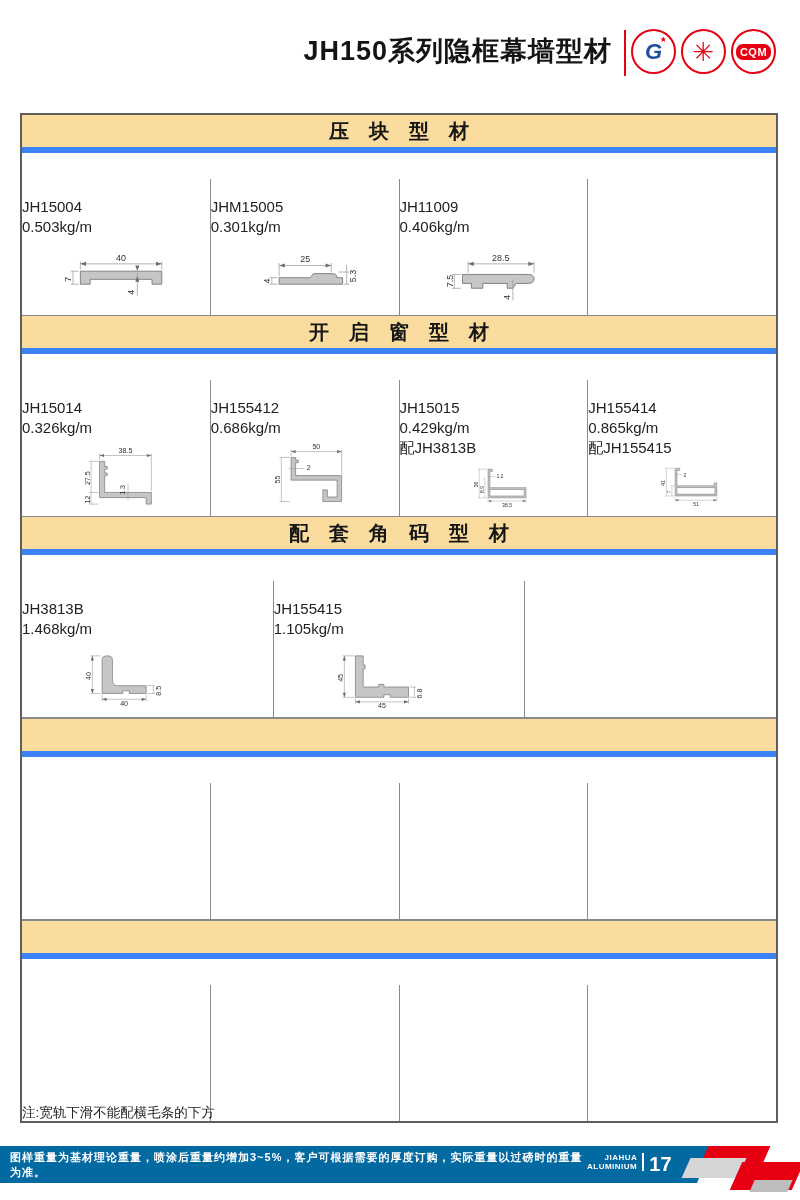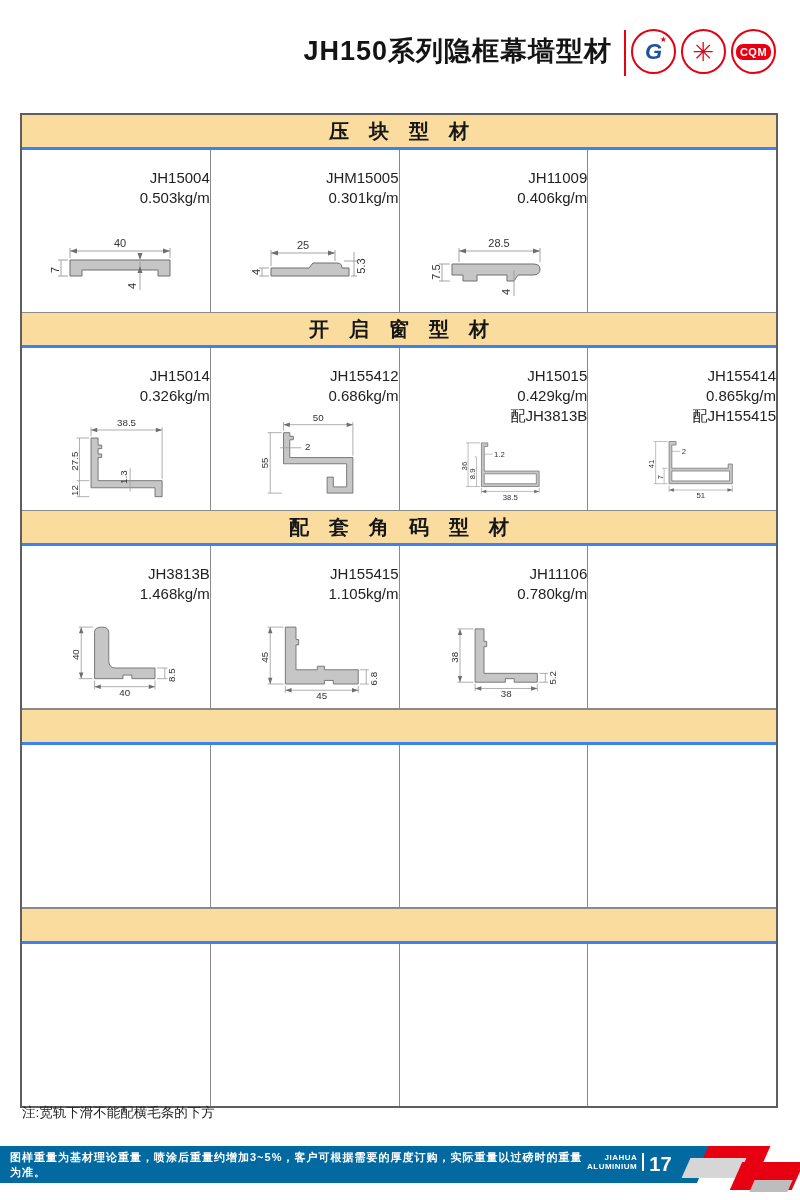--- a/index.html
+++ b/index.html
@@ -15,28 +15,28 @@
   .hdr-logos{position:absolute;top:29px;right:24px;display:flex;gap:5px;}
   .logo-circ{width:45px;height:45px;border-radius:50%;border:2.5px solid #e60012;box-sizing:border-box;
     display:flex;align-items:center;justify-content:center;position:relative;background:#fff;}
   .logo-g{font-size:22px;font-weight:bold;font-style:italic;color:#1e4fa0;}
   .logo-star{position:absolute;top:4px;right:7px;color:#e60012;font-size:8px;}
   .logo-seal{font-size:26px;color:#e60012;line-height:1;}
   .logo-cqm-band{background:#e60012;color:#fff;font-size:11px;font-weight:bold;
     padding:2px 4px;border-radius:7px;letter-spacing:0.5px;}
   
   .catalog{position:absolute;left:20px;top:113px;width:758px;border:2px solid #5e5e5e;box-sizing:border-box;background:#fff;}
-  .section-bar{height:32px;background:#fadc9e;border-bottom:3px solid #3b82f6;
+  .section-bar{height:32px;background:#fadc9e;border-bottom:6px solid #3b82f6;
     display:flex;align-items:center;justify-content:center;
     font-size:20px;font-weight:bold;color:#161616;letter-spacing:20px;text-indent:20px;}
   .section-bar.empty{border-top:1px solid #8a8a8a;}
   .cells-row{height:162px;display:flex;border-bottom:1px solid #8a8a8a;}
   .cells-row:last-child{border-bottom:none;}
-  .cell{flex:1;border-right:1px solid #8a8a8a;display:flex;flex-direction:column;align-items:flex-end;
-    padding-top:18px;box-sizing:border-box;overflow:hidden;}
+  .cell{flex:1;border-right:1px solid #8a8a8a;display:flex;flex-direction:column;align-items:flex-start;
+    padding-top:18px;box-sizing:border-box;overflow:hidden;margin-top:26px;}
   .cell:last-child{border-right:none;}
   .cell .model,.cell .weight,.cell .note{font-size:15px;line-height:20px;color:#222;text-align:center;}
   .cell svg{margin-top:auto;margin-bottom:8px;display:block;}
   
   .prof{fill:#c6c6c6;stroke:#6e6e6e;stroke-width:1;}
   .dim{stroke:#9a9a9a;stroke-width:0.9;fill:none;}
   .arr{fill:#6e6e6e;stroke:none;}
   .dt{font-size:11px;fill:#333;}
   
   .footnote{position:absolute;left:22px;top:1104px;font-size:13.5px;color:#222;}
@@ -227,35 +227,20 @@
         <path class="arr" d="M57,26 l-2.5,7 h5 z M57,90 l-2.5,-7 h5 z"></path>
         <text class="dt" x="53" y="62" text-anchor="middle" transform="rotate(-90 53 60)">45</text>
         <path class="dim" d="M74,92 V100 M156,92 V100 M74,97 H156"></path>
         <path class="arr" d="M74,97 l7,-2.5 v5 z M156,97 l-7,-2.5 v5 z"></path>
         <text class="dt" x="115" y="107" text-anchor="middle">45</text>
         <path class="dim" d="M158,74 H168 M158,90 H168 M165,74 V90"></path>
         <text class="dt" x="175" y="86" text-anchor="middle" transform="rotate(-90 175 84)">6.8</text>
       </svg>
     </div>
 
-    <div class="cell">
-      <div class="model">JH11106</div>
-      <div class="weight">0.780kg/m</div>
-      <svg width="190" height="108" viewBox="0 0 190 108">
-        <path class="prof" d="M76,28 H86 V42 H89 V48 H86 V78 H146 V88 H120 V84 H110 V88 H76 Z"></path>
-        <path class="dim" d="M74,28 H56 M74,88 H56 M59,28 V88"></path>
-        <path class="arr" d="M59,28 l-2.5,7 h5 z M59,88 l-2.5,-7 h5 z"></path>
-        <text class="dt" x="55" y="62" text-anchor="middle" transform="rotate(-90 55 60)">38</text>
-        <path class="dim" d="M76,90 V98 M146,90 V98 M76,95 H146"></path>
-        <path class="arr" d="M76,95 l7,-2.5 v5 z M146,95 l-7,-2.5 v5 z"></path>
-        <text class="dt" x="111" y="105" text-anchor="middle">38</text>
-        <path class="dim" d="M148,78 H158 M148,88 H158 M155,78 V88"></path>
-        <text class="dt" x="165" y="85" text-anchor="middle" transform="rotate(-90 165 83)">5.2</text>
-      </svg>
-    </div>
 
     <div class="cell"></div>
   </div>
 
   <div class="section-bar empty"></div>
   <div class="cells-row">
     <div class="cell"></div>
     <div class="cell"></div>
     <div class="cell"></div>
     <div class="cell"></div>

